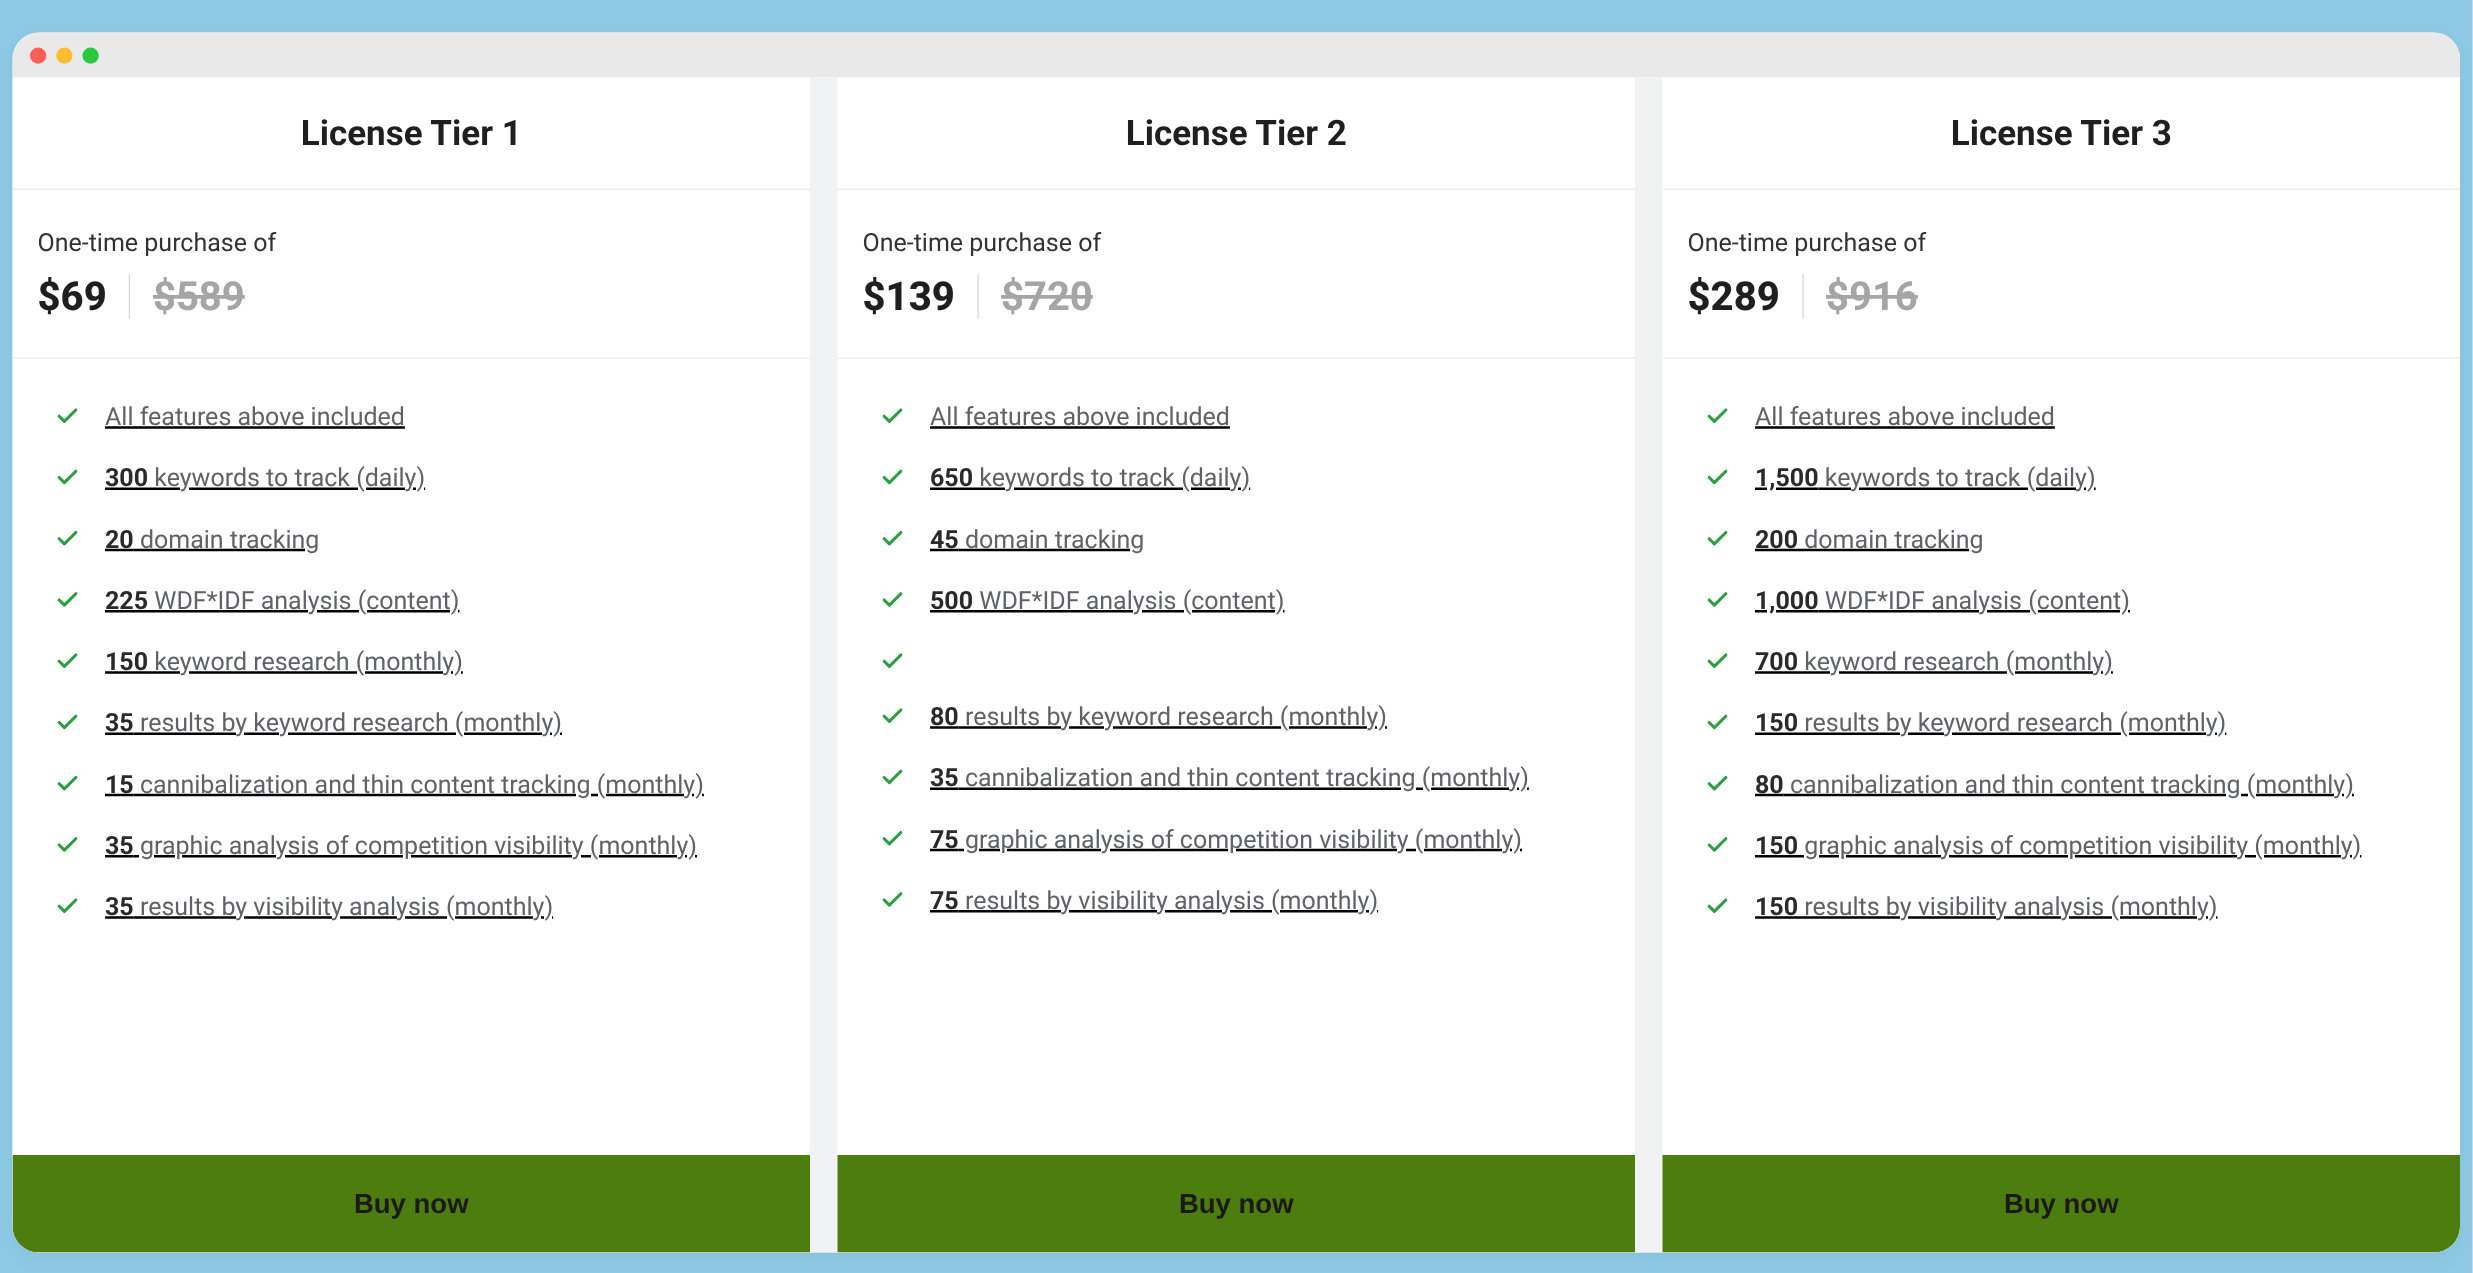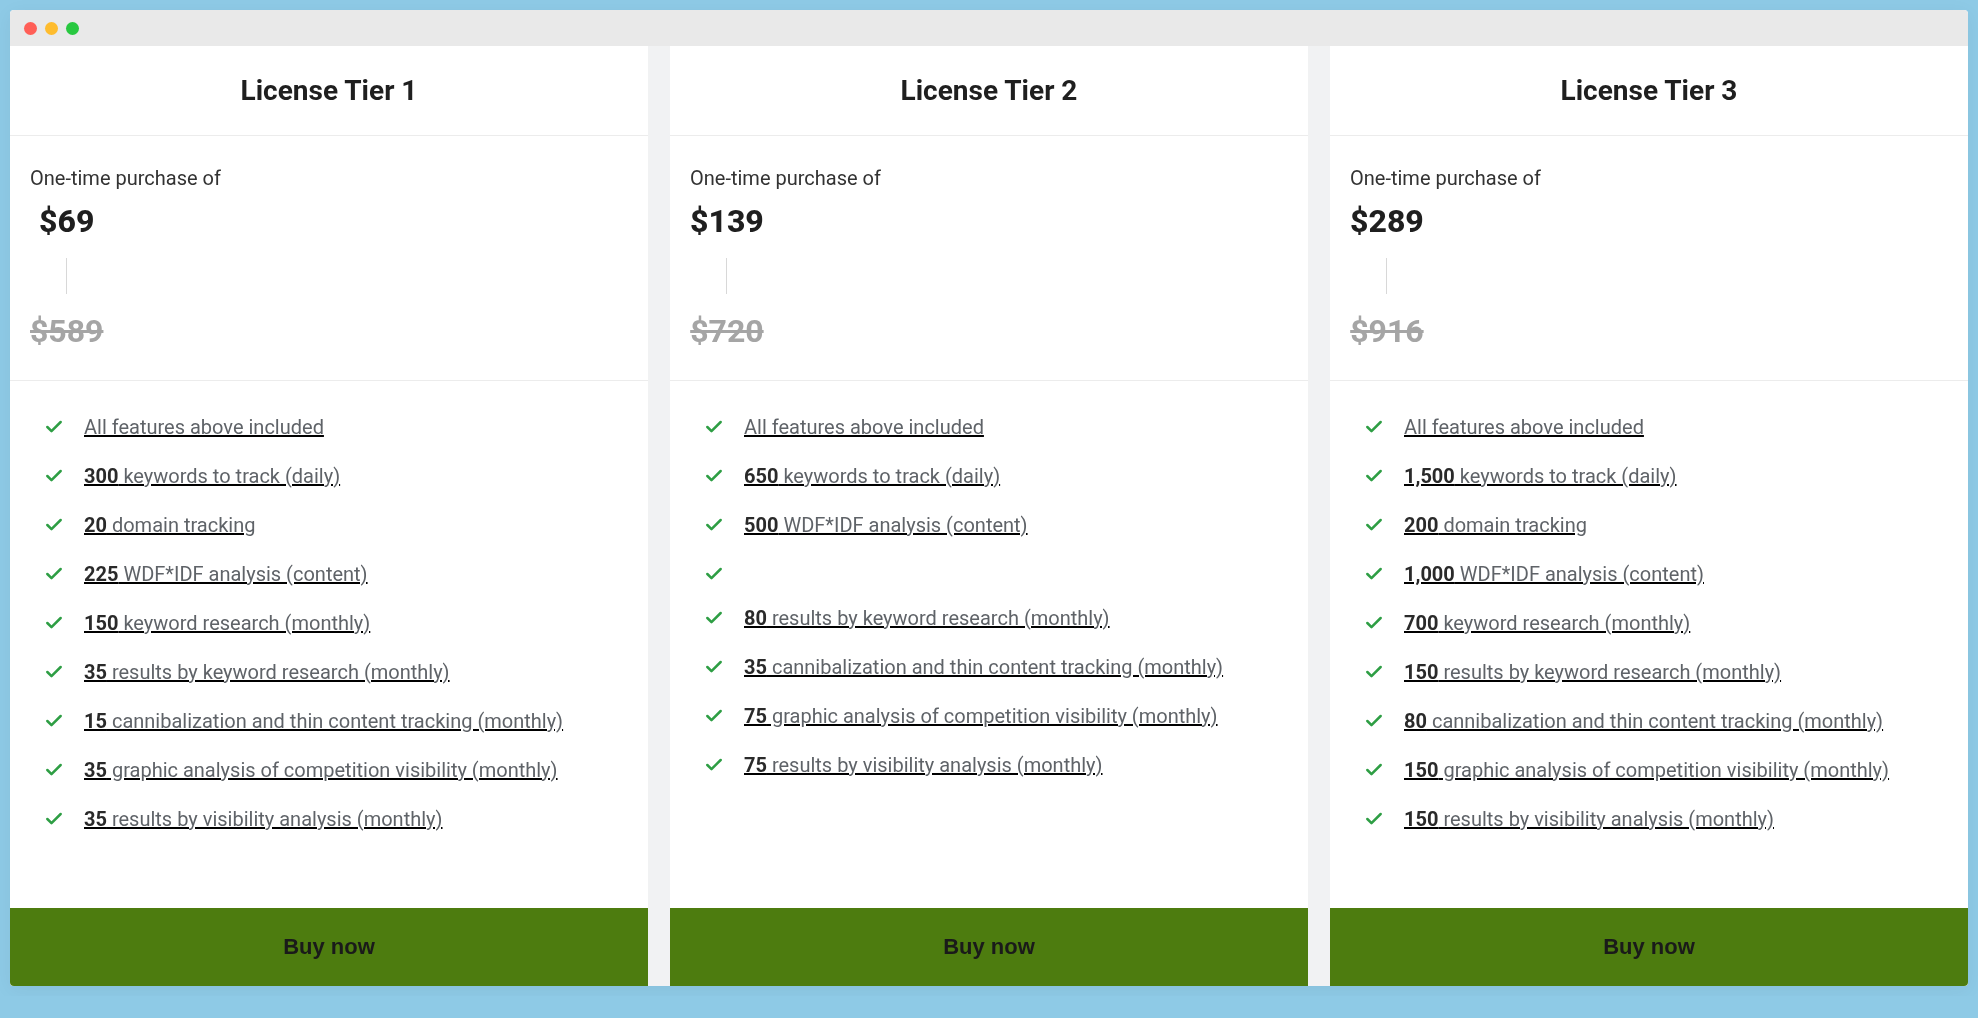--- a/index.html
+++ b/index.html
@@ -3,25 +3,25 @@
 <meta charset="utf-8">
 <style>
   * { box-sizing: border-box; margin: 0; padding: 0; }
   body {
     font-family: -apple-system, BlinkMacSystemFont, "Segoe UI", Roboto, Helvetica, Arial, sans-serif;
     background: #8ecae6;
     padding: 10px;
   }
   .window {
     background: #ffffff;
-    border-radius: 4px;
+    border-radius: 21px;
     overflow: hidden;
     width: 100%;
     max-width: 1958px;
-    margin: 0 auto;
+    margin: 16px auto;
     box-shadow: 0 4px 20px rgba(0,0,0,0.05);
   }
   .titlebar {
     height: 36px;
     background: #e9e9e9;
     display: flex;
     align-items: center;
     padding: 0 14px;
     gap: 8px;
   }
@@ -62,21 +62,20 @@
   }
   .price-lead {
     font-size: 20px;
     color: #333;
     margin-bottom: 12px;
   }
   .price-row {
     display: inline-flex;
     align-items: center;
     gap: 18px;
-    flex-direction: column;
   }
   .price-current {
     font-size: 32px;
     font-weight: 800;
     color: #1f1f1f;
   }
   .price-divider {
     width: 1px;
     height: 36px;
     background: #d8d8d8;
@@ -229,20 +228,26 @@
           <div class="feature">
             <svg class="check" viewBox="0 0 24 24" fill="none" stroke="currentColor" stroke-width="3" stroke-linecap="round" stroke-linejoin="round">
               <polyline points="20 6 9 17 4 12"></polyline>
             </svg>
             <span class="feature-text"><span class="bold">650</span><span> keywords to track (daily)</span></span>
           </div>
           <div class="feature">
             <svg class="check" viewBox="0 0 24 24" fill="none" stroke="currentColor" stroke-width="3" stroke-linecap="round" stroke-linejoin="round">
               <polyline points="20 6 9 17 4 12"></polyline>
             </svg>
+            <span class="feature-text"><span class="bold">45</span><span> domain tracking</span></span>
+          </div>
+          <div class="feature">
+            <svg class="check" viewBox="0 0 24 24" fill="none" stroke="currentColor" stroke-width="3" stroke-linecap="round" stroke-linejoin="round">
+              <polyline points="20 6 9 17 4 12"></polyline>
+            </svg>
             <span class="feature-text"><span class="bold">500</span><span> WDF*IDF analysis (content)</span></span>
           </div>
           <div class="feature">
             <svg class="check" viewBox="0 0 24 24" fill="none" stroke="currentColor" stroke-width="3" stroke-linecap="round" stroke-linejoin="round">
               <polyline points="20 6 9 17 4 12"></polyline>
             </svg>
           </div>
           <div class="feature">
             <svg class="check" viewBox="0 0 24 24" fill="none" stroke="currentColor" stroke-width="3" stroke-linecap="round" stroke-linejoin="round">
               <polyline points="20 6 9 17 4 12"></polyline>

